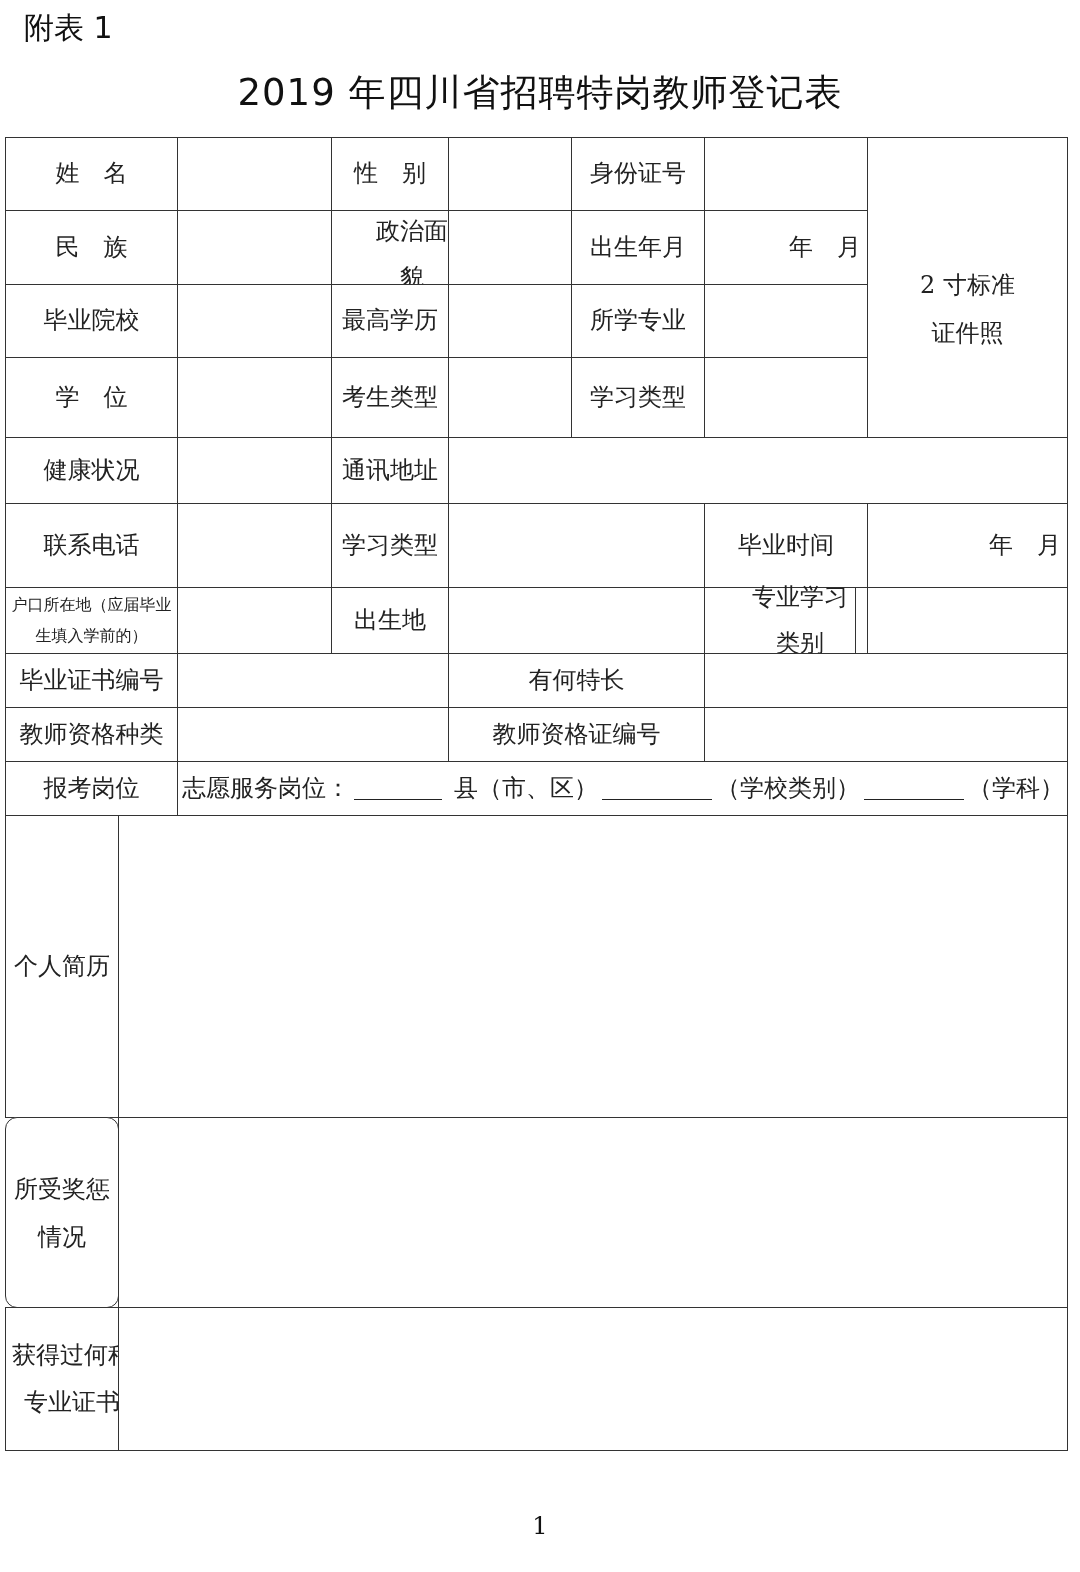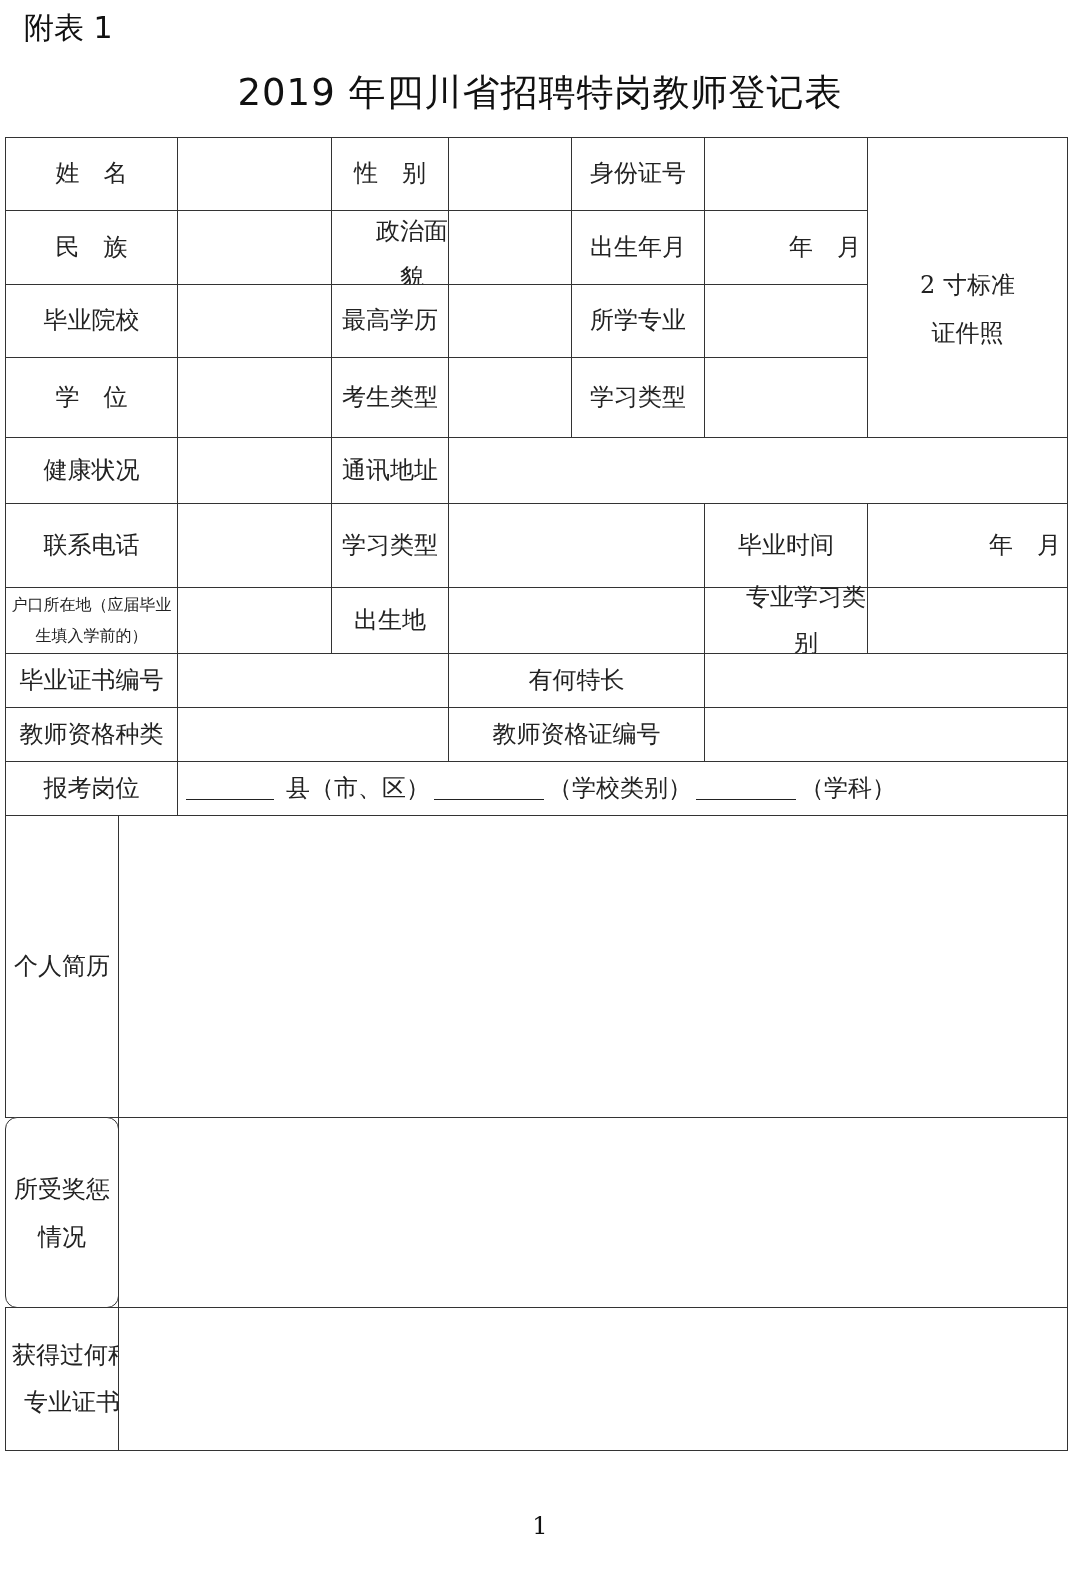--- a/index.html
+++ b/index.html
@@ -67,35 +67,36 @@
 <div class="cell blank" style="left:177px;top:503px;width:155px;height:85px;"></div>
 <div class="cell" style="left:331px;top:503px;width:118px;height:85px;">学习类型</div>
 <div class="cell blank" style="left:448px;top:503px;width:257px;height:85px;"></div>
 <div class="cell" style="left:704px;top:503px;width:164px;height:85px;">毕业时间</div>
 <div class="cell right" style="left:867px;top:503px;width:201px;height:85px;">年　月</div>
 
 <div class="cell small" style="left:5px;top:587px;width:173px;height:67px;padding:0 2px;">户口所在地（应届毕业生填入学前的）</div>
 <div class="cell blank" style="left:177px;top:587px;width:155px;height:67px;"></div>
 <div class="cell" style="left:331px;top:587px;width:118px;height:67px;">出生地</div>
 <div class="cell blank" style="left:448px;top:587px;width:257px;height:67px;"></div>
-<div class="cell" style="left:704px;top:587px;width:164px;height:67px;padding-left:40px;">专业学习类别</div>
+<div class="cell" style="left:704px;top:587px;width:152px;height:67px;padding-left:40px;">专业学习类别</div>
 <div class="cell blank" style="left:867px;top:587px;width:201px;height:67px;"></div>
 
 <div class="cell" style="left:5px;top:653px;width:173px;height:55px;">毕业证书编号</div>
 <div class="cell blank" style="left:177px;top:653px;width:272px;height:55px;"></div>
 <div class="cell" style="left:448px;top:653px;width:257px;height:55px;">有何特长</div>
 <div class="cell blank" style="left:704px;top:653px;width:364px;height:55px;"></div>
 
 <div class="cell" style="left:5px;top:707px;width:173px;height:55px;">教师资格种类</div>
 <div class="cell blank" style="left:177px;top:707px;width:272px;height:55px;"></div>
 <div class="cell" style="left:448px;top:707px;width:257px;height:55px;">教师资格证编号</div>
 <div class="cell blank" style="left:704px;top:707px;width:364px;height:55px;"></div>
 
 <div class="cell" style="left:5px;top:761px;width:173px;height:55px;">报考岗位</div>
 <div class="cell left" style="left:177px;top:761px;width:891px;height:55px;white-space:nowrap;">
+  <span>志愿服务岗位：</span>
   <span class="u" style="width:88px;"></span>
   <span style="margin-left:8px;">县（市、区）</span>
   <span class="u" style="width:110px;"></span>
   <span>（学校类别）</span>
   <span class="u" style="width:100px;"></span>
   <span>（学科）</span>
 </div>
 
 <div class="cell" style="left:5px;top:815px;width:114px;height:303px;padding:0 4px;">个人简历</div>
 <div class="cell blank" style="left:118px;top:815px;width:950px;height:303px;"></div>

